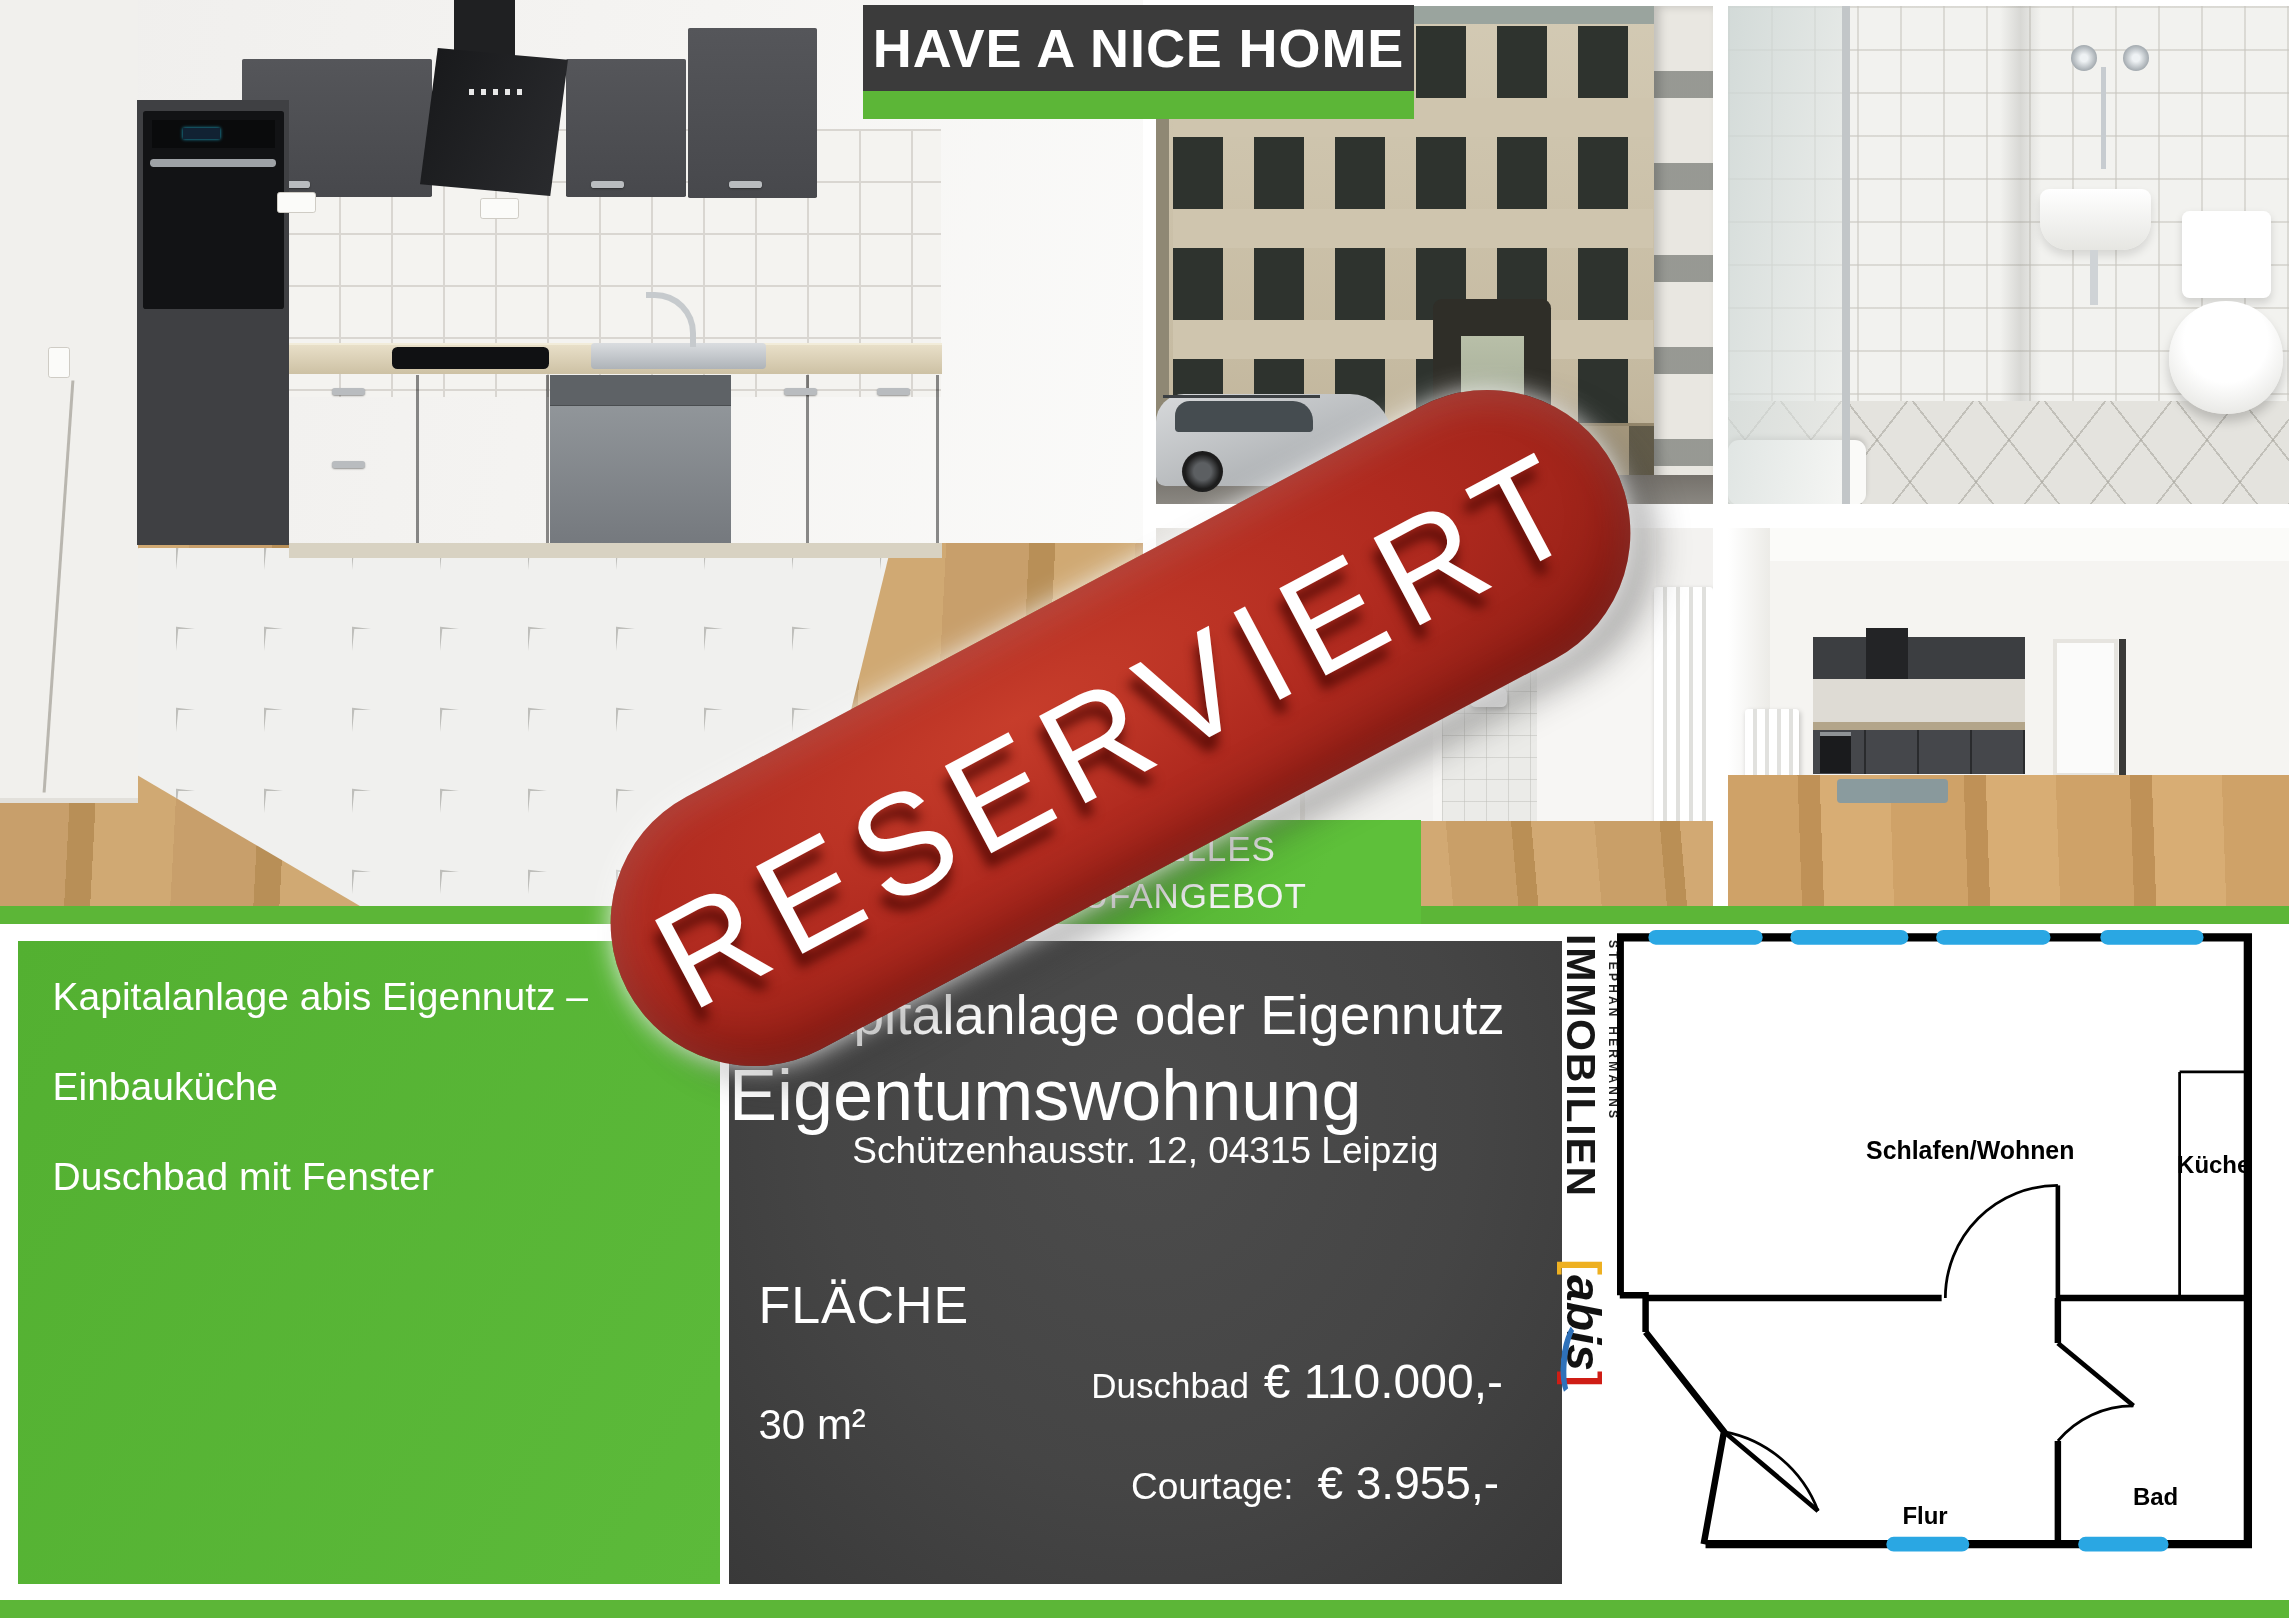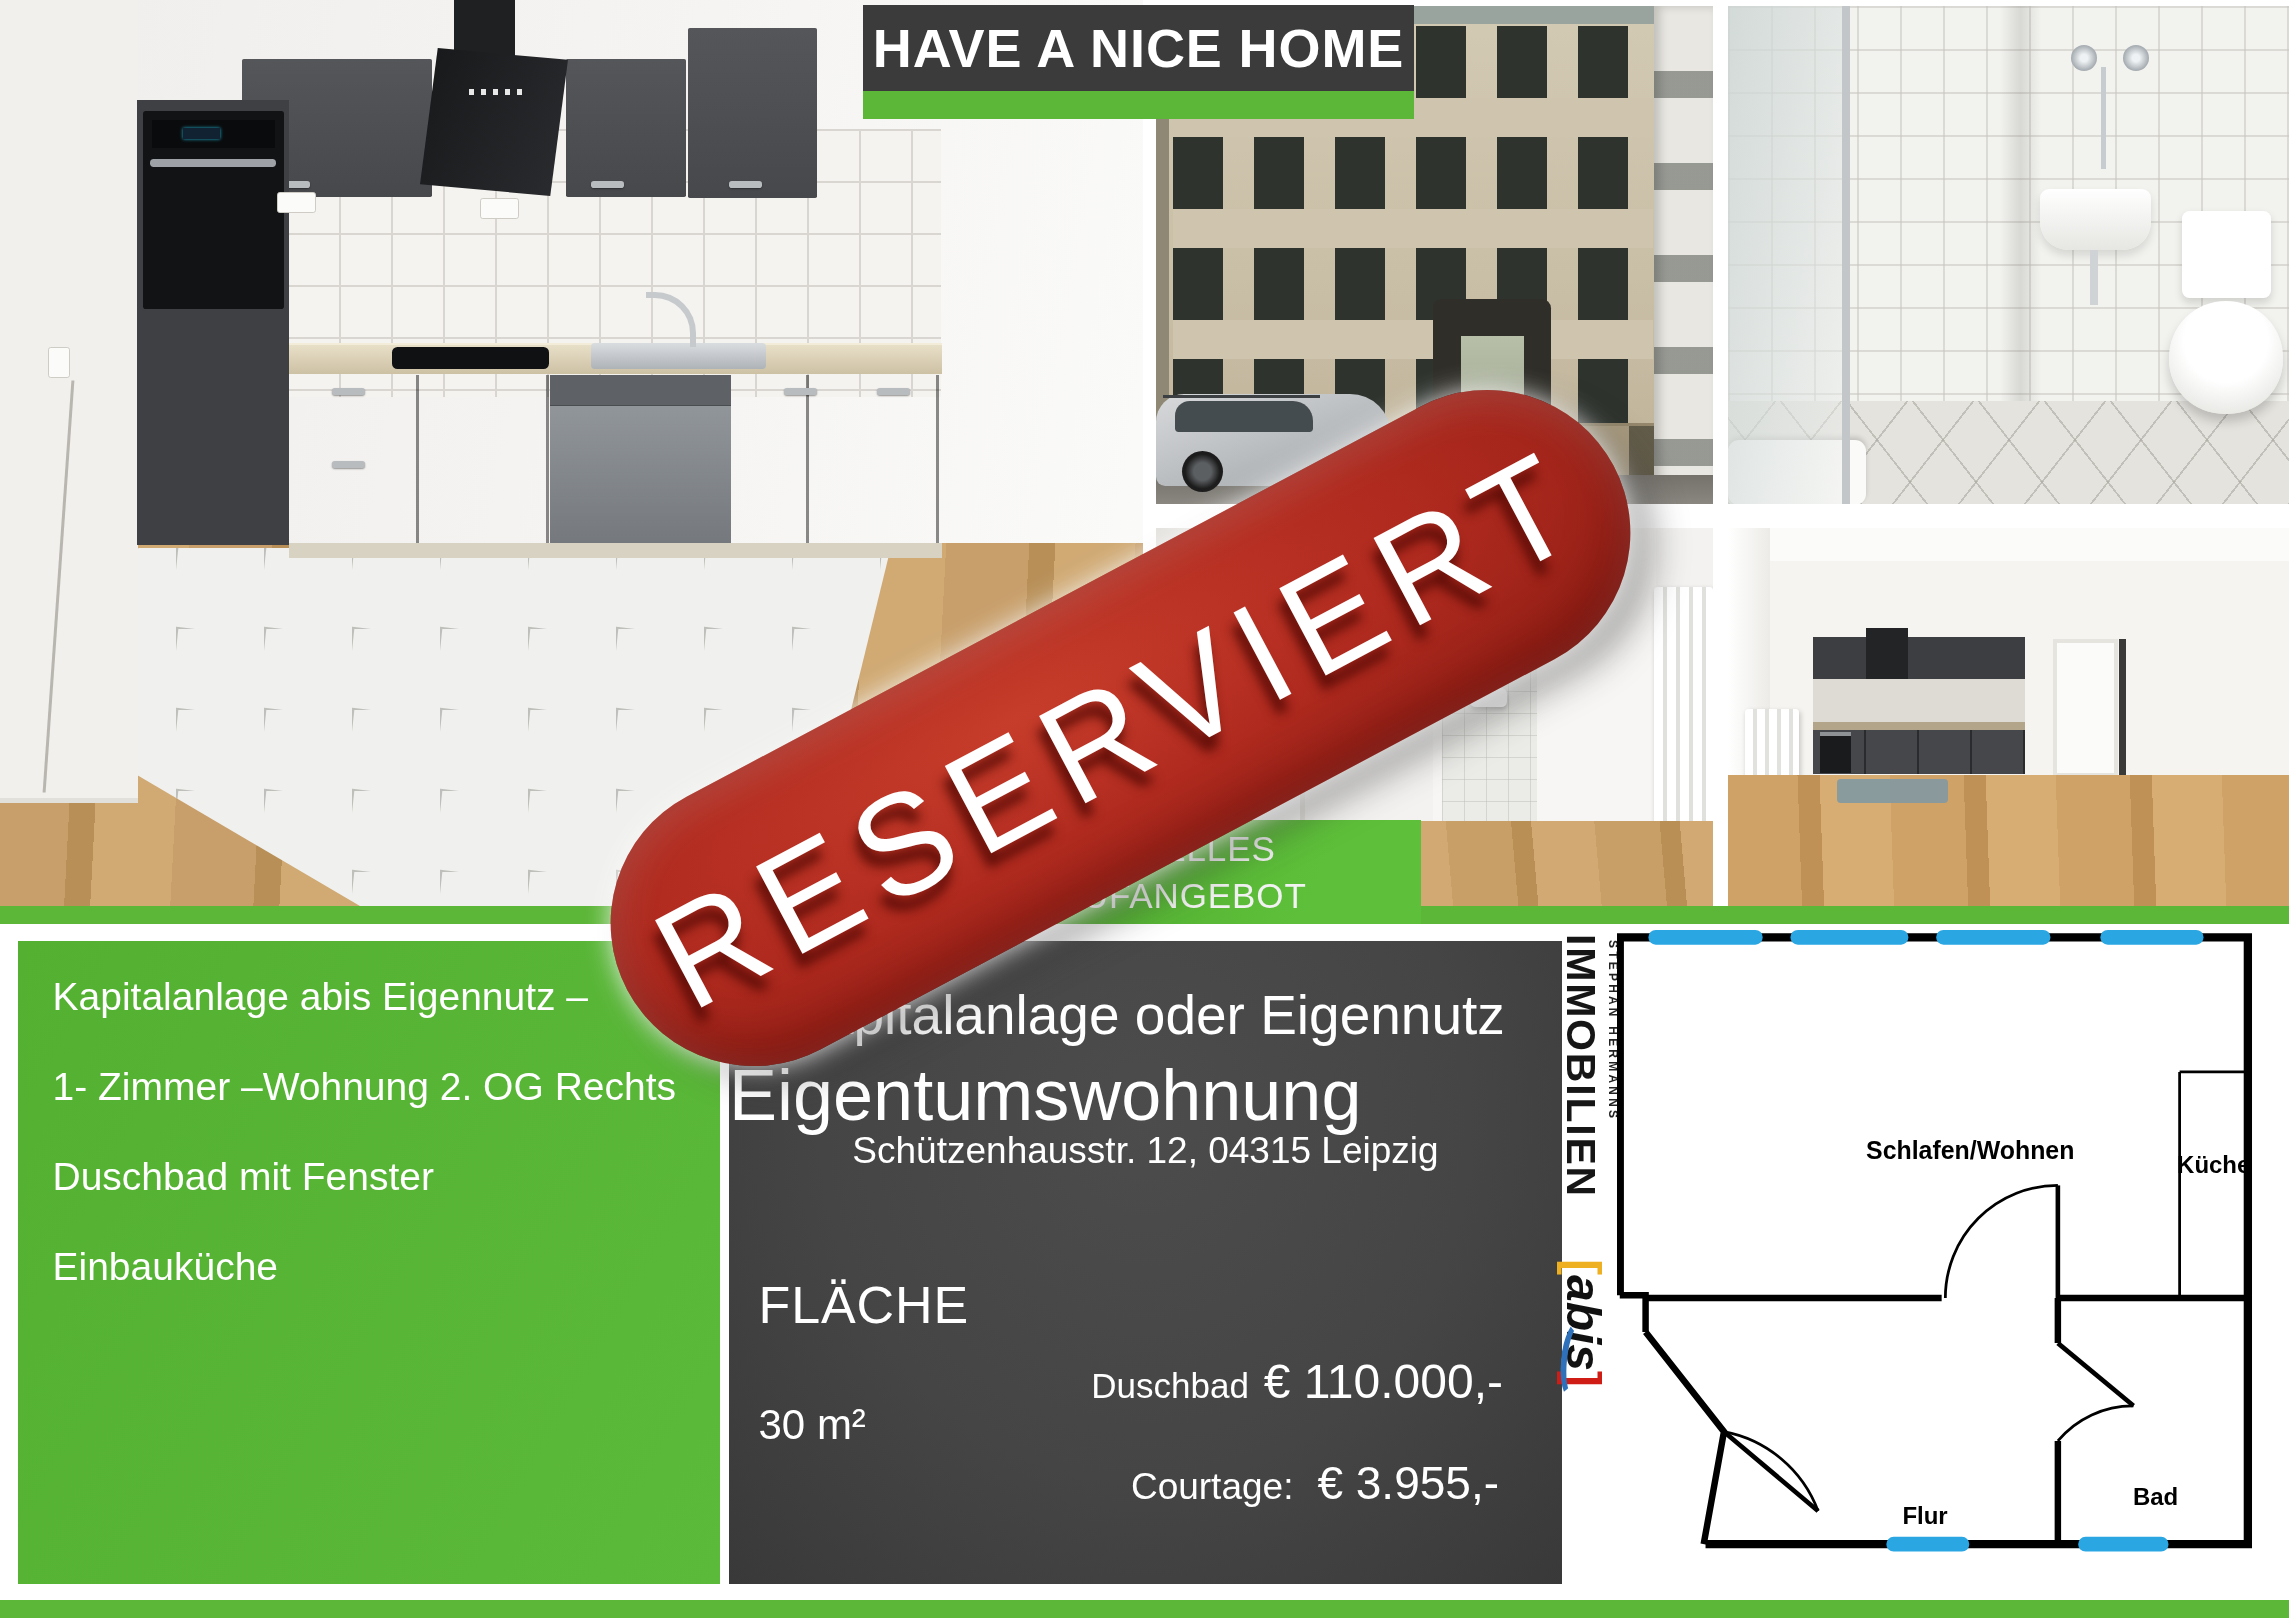--- a/index.html
+++ b/index.html
@@ -299,23 +299,22 @@
 </div>
 
 <div class="green-strip"></div>
 <div class="ribbon">
   <div>AKTUELLES</div>
   <div>KAUFANGEBOT</div>
 </div>
 
 <div class="features">
   <div>Kapitalanlage abis Eigennutz –</div>
-  <div>1- Zimmer –Wohnung 2. OG Rechts</div>
+  <div>Einbauküche</div>
   <div>Duschbad mit Fenster</div>
-  <div>Einbauküche</div>
 </div>
 
 <div class="offer">
   <div class="offer-title1">Kapitalanlage oder Eigennutz</div>
   <div class="offer-title2">Eigentumswohnung</div>
   <div class="offer-address">Schützenhausstr. 12, 04315 Leipzig</div>
   <div class="offer-area-h">FLÄCHE</div>
   <div class="offer-price">
     <span class="lbl">Duschbad</span>
     <span class="val">€ 110.000,-</span>

